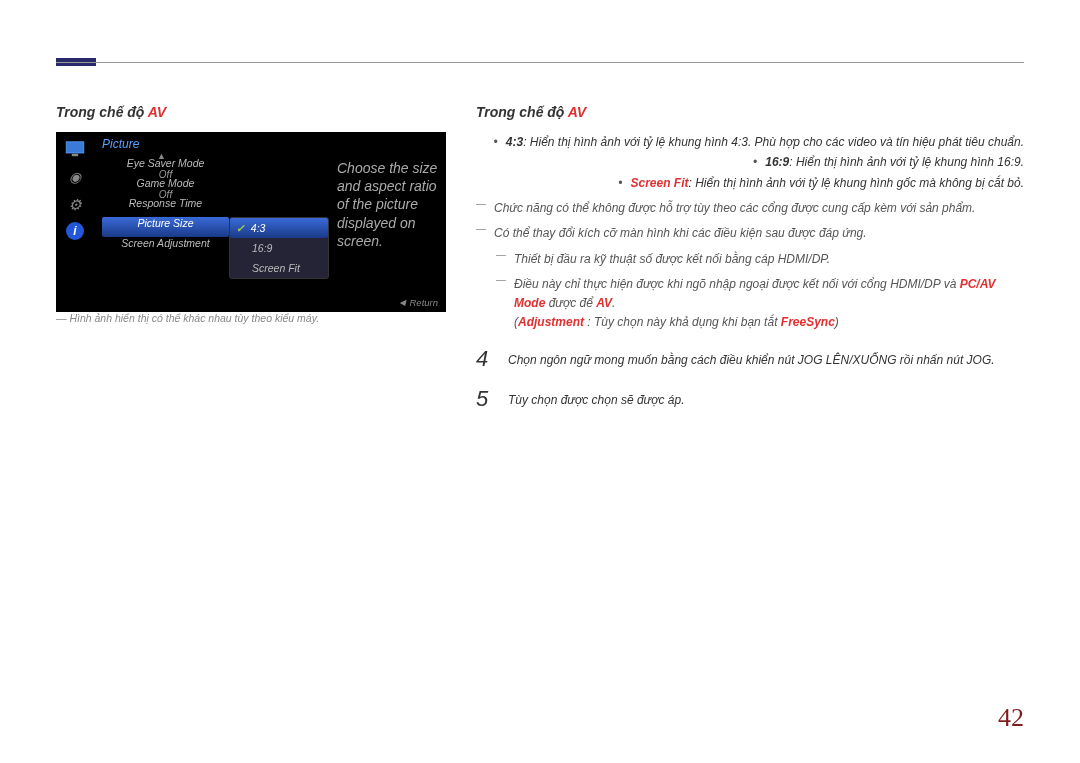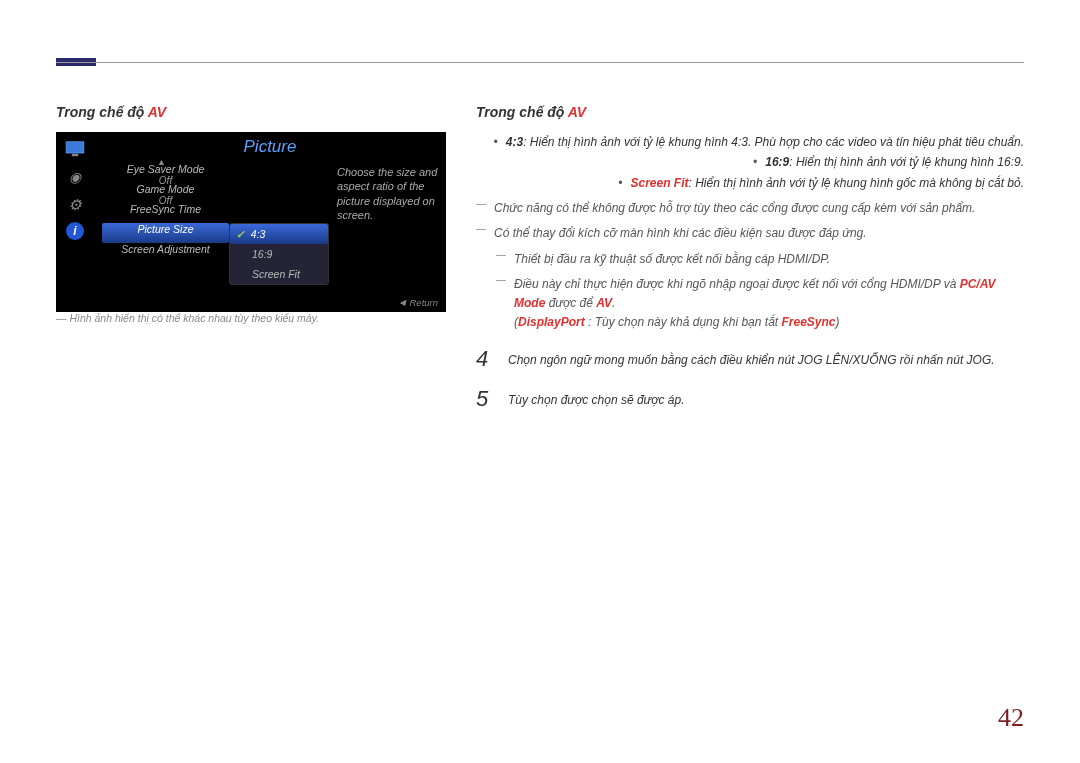--- a/index.html
+++ b/index.html
@@ -85,34 +85,33 @@
     font-weight: bold;
     display:flex;align-items:center;justify-content:center;
   }
   .osd-main {
     flex: 1;
     display: flex;
     flex-direction: column;
   }
   .osd-title {
     color: #5aa0ff;
-    font-size: 17px;
+    font-size: 12px;
     padding: 5px 8px 2px;
-    text-align: center;
   }
   .osd-columns {
     flex: 1;
     display: flex;
   }
   .osd-col1 { width: 135px; padding: 4px 0 4px 8px; position:relative; }
   .osd-col2 { width: 100px; padding: 4px 0; position:relative; }
   .osd-col3 {
     flex: 1;
     padding: 6px 8px;
-    font-size: 11px;
+    font-size: 14px;
     line-height: 1.3;
     color: #aaa;
   }
   .osd-row {
     height: 20px;
     display: flex;
     align-items: center;
     padding: 0 6px;
     justify-content: space-between;
     color: #bbb;
@@ -254,21 +253,21 @@
             <div class="osd-arrow-up">▲</div>
             <div class="osd-row">
               <span>Eye Saver Mode</span>
               <span class="val">Off</span>
             </div>
             <div class="osd-row">
               <span>Game Mode</span>
               <span class="val">Off</span>
             </div>
             <div class="osd-row">
-              <span>FreeSync Time</span>
+              <span>Response Time</span>
             </div>
             <div class="osd-row selected">
               <span>Picture Size</span>
             </div>
             <div class="osd-row">
               <span>Screen Adjustment</span>
             </div>
           </div>
           <div class="osd-col2">
             <div class="osd-col2-inner">
@@ -314,21 +313,21 @@
         <div><span class="red">Screen Fit</span><span>: Hiển thị hình ảnh với tỷ lệ khung hình gốc mà không bị cắt bỏ.</span></div>
       </div>
     </div>
 
     <div class="dash-item">Chức năng có thể không được hỗ trợ tùy theo các cổng được cung cấp kèm với sản phẩm.</div>
     <div class="dash-item">Có thể thay đổi kích cỡ màn hình khi các điều kiện sau được đáp ứng.</div>
     <div class="dash-item sub">Thiết bị đầu ra kỹ thuật số được kết nối bằng cáp HDMI/DP.</div>
     <div class="dash-item sub">
       <span>Điều này chỉ thực hiện được khi ngõ nhập ngoại được kết nối với cổng HDMI/DP và </span><span class="inline-red">PC/AV Mode</span><span> được để </span><span class="inline-red">AV</span><span>.</span>
       <br>
-      <span class="paren"><span>(</span><span class="inline-red">DisplayPort</span><span> : Tùy chọn này khả dụng khi bạn tắt </span><span class="inline-red">FreeSync</span><span>)</span></span>
+      <span class="paren"><span>(</span><span class="inline-red">Adjustment</span><span> : Tùy chọn này khả dụng khi bạn tắt </span><span class="inline-red">FreeSync</span><span>)</span></span>
     </div>
 
     <div class="step-row">
       <div class="step-num">4</div>
       <div class="step-text">Chọn ngôn ngữ mong muốn bằng cách điều khiển nút JOG LÊN/XUỐNG rồi nhấn nút JOG.</div>
     </div>
     <div class="step-row">
       <div class="step-num">5</div>
       <div class="step-text">Tùy chọn được chọn sẽ được áp.</div>
     </div>

